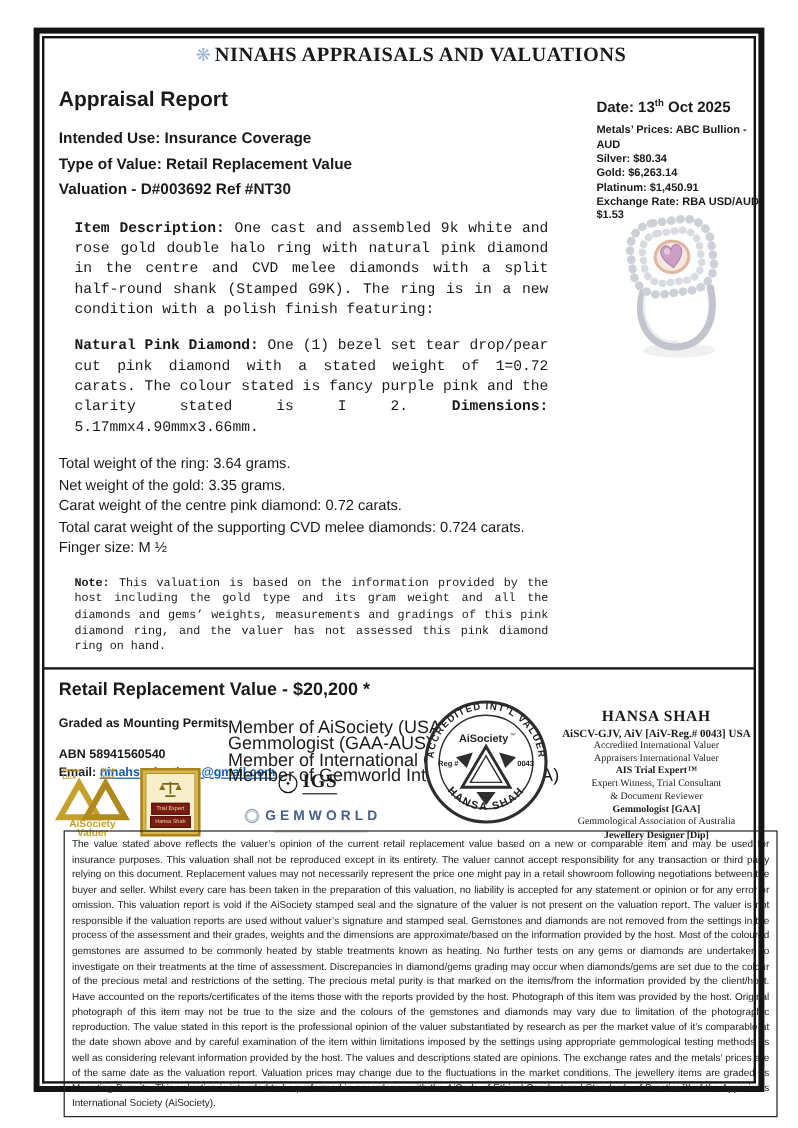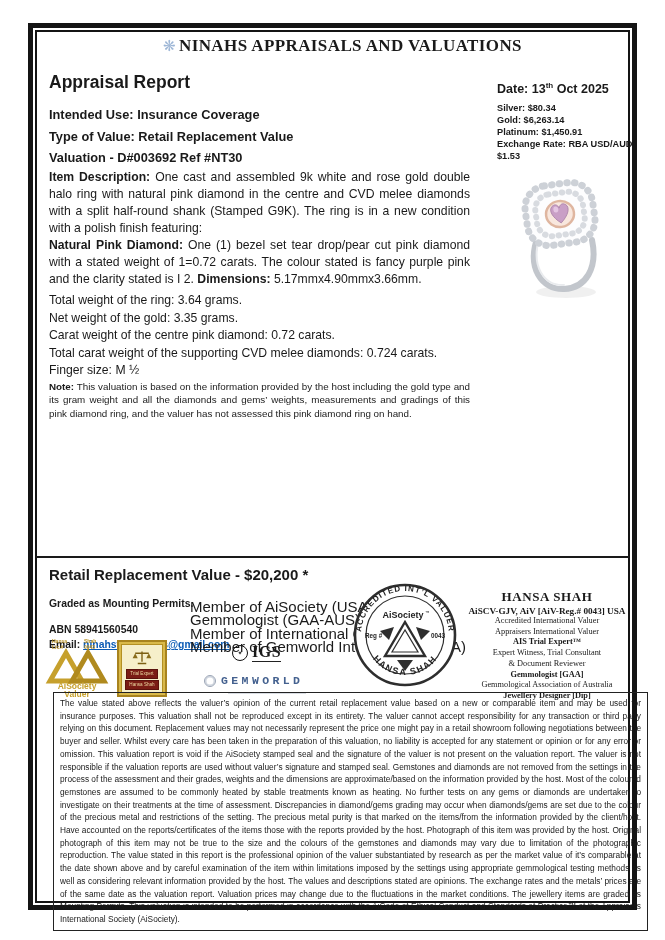--- a/index.html
+++ b/index.html
@@ -12,21 +12,21 @@
   .org-title{position:absolute;left:28px;top:36px;width:629px;text-align:center;
              font-family:"Liberation Serif",serif;font-weight:bold;font-size:17px;letter-spacing:.4px;}
   .org-logo{color:#9db6d6;font-size:15px;margin-right:3px;font-weight:normal;}
   .report-title{position:absolute;left:49px;top:72px;font-size:17.5px;font-weight:bold;}
   .date-line{position:absolute;left:497px;top:81px;font-size:12.5px;font-weight:bold;}
   .date-line sup{font-size:8px;}
   .metals{position:absolute;left:497px;top:103px;width:142px;font-size:9.2px;font-weight:bold;line-height:11.9px;}
   .meta{position:absolute;left:49px;top:104px;font-size:12.8px;font-weight:bold;line-height:21.5px;}
   
   .flow{position:absolute;left:49px;top:169px;width:421px;font-size:12.2px;line-height:17px;text-align:justify;}
-  .flow p{margin:0;}
+  .flow p{margin:13px;font-family:Liberation Mono, monospace;}
   .weights{margin-top:4px;text-align:left;line-height:17.6px;}
   .note{margin-top:2px;font-size:9.8px;line-height:13.3px;text-align:justify;}
   
   .ring{position:absolute;left:498px;top:176px;width:132px;height:128px;}
   
   .divider{position:absolute;left:36px;top:556px;width:593px;border-top:2px solid #1a1a1a;}
   .valuation{position:absolute;left:49px;top:566px;font-size:15px;font-weight:bold;}
   .graded{position:absolute;left:49px;top:598px;font-size:10.4px;font-weight:bold;}
   .abn{position:absolute;left:49px;top:624px;font-size:10.4px;font-weight:bold;}
   .email-line{position:absolute;left:49px;top:639px;font-size:10.4px;font-weight:bold;}
@@ -41,21 +41,21 @@
   .trial-in svg{margin-bottom:2px;}
   .banner{background:#7a1c14;color:#ecd9a0;font-size:4.6px;line-height:6px;padding:1px 3px;margin-top:1px;
           border:0.5px solid #5b120c;white-space:nowrap;}
   .igs{position:absolute;left:232px;top:643px;display:flex;align-items:center;gap:4px;}
   .igs-emblem{width:14px;height:14px;border:1.6px solid #111;border-radius:50%;display:inline-flex;
               align-items:center;justify-content:center;font-size:6px;color:#111;}
   .igs-text{font-family:"Liberation Serif",serif;font-weight:bold;font-size:16px;letter-spacing:.5px;
             border-bottom:1.5px solid #222;padding-bottom:0;}
   .gemworld{position:absolute;left:204px;top:674px;display:flex;align-items:center;gap:5px;}
   .gw-icon{width:10px;height:10px;border:1.5px solid #9aa4b5;border-radius:50%;box-shadow:inset 0 0 0 1.5px #cfd5de;}
-  .gw-text{font-size:11.5px;font-weight:bold;letter-spacing:3.4px;color:#44618f;font-family:Liberation Mono, monospace;}
+  .gw-text{font-size:11.5px;font-weight:bold;letter-spacing:3.4px;color:#44618f;}
   .gw-caption{position:absolute;left:228px;top:692px;width:78px;height:2px;background:#d9dde3;}
   
   .stamp{position:absolute;left:352px;top:582px;}
   .valuer-block{position:absolute;left:462px;top:589px;width:170px;text-align:center;
                 font-family:"Liberation Serif",serif;}
   .valuer-name{font-size:13px;font-weight:bold;letter-spacing:.6px;}
   .valuer-reg{font-size:9.2px;font-weight:bold;margin-top:1px;}
   .valuer-line{font-size:8.3px;line-height:10.7px;}
   .valuer-line.b{font-weight:bold;}
   
@@ -75,20 +75,21 @@
     <span class="org-logo">❋</span><span>NINAHS APPRAISALS AND VALUATIONS</span>
   </div>
 
   <div class="report-title">Appraisal Report</div>
 
   <div class="date-line">
     <span>Date: 13</span><sup>th</sup><span> Oct 2025</span>
   </div>
 
   <div class="metals">
+    <div>Metals’ Prices: ABC Bullion - AUD</div>
     <div>Silver: $80.34</div>
     <div>Gold: $6,263.14</div>
     <div>Platinum: $1,450.91</div>
     <div>Exchange Rate: RBA USD/AUD $1.53</div>
   </div>
 
   <div class="meta">
     <div>Intended Use: Insurance Coverage</div>
     <div>Type of Value: Retail Replacement Value</div>
     <div>Valuation - D#003692 Ref #NT30</div>

